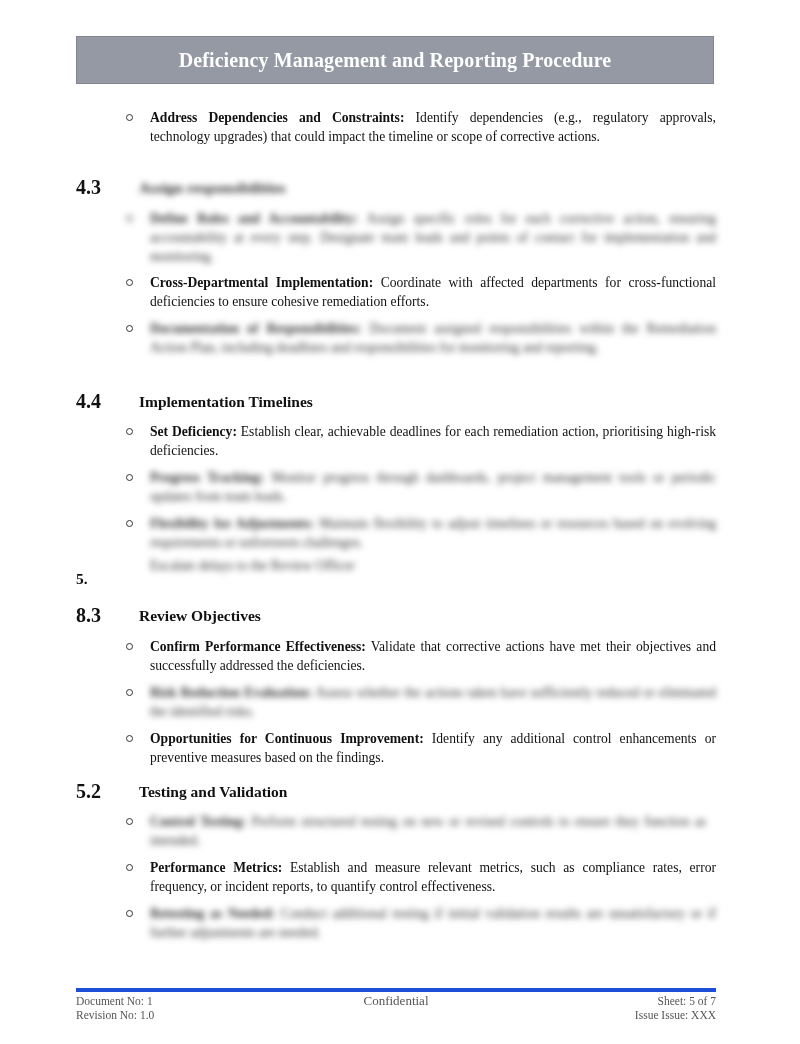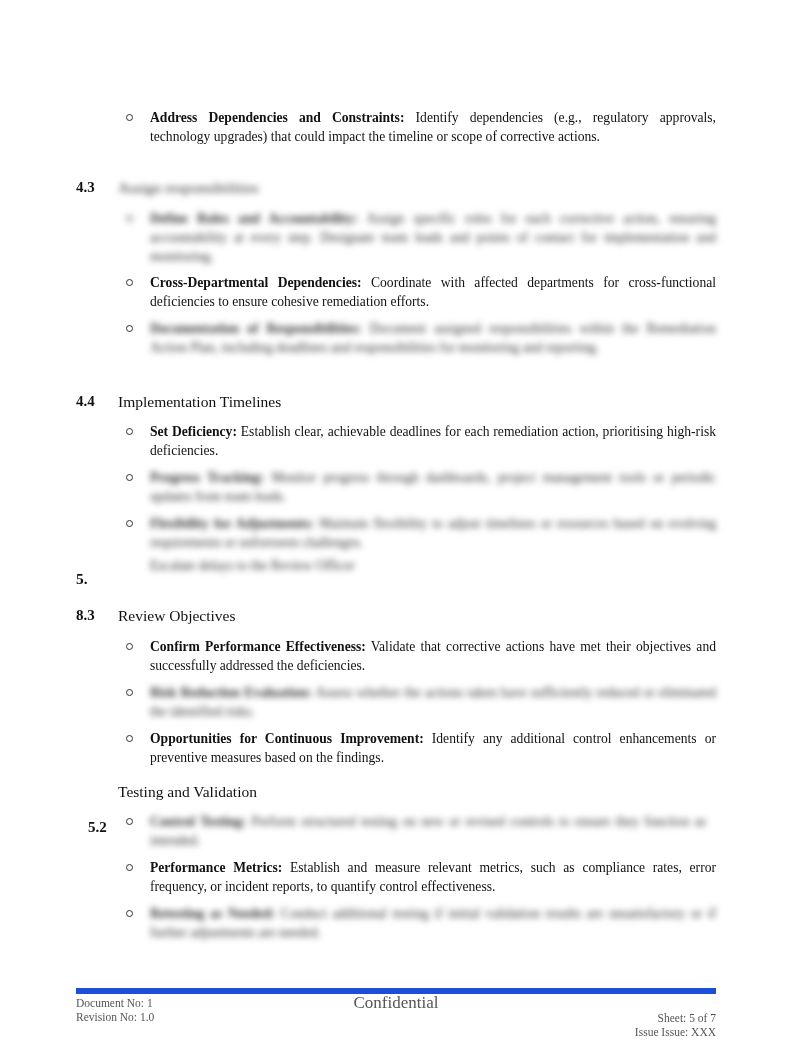--- a/index.html
+++ b/index.html
@@ -12,34 +12,37 @@
   .title-bar span { color:#fff; font-weight:bold; font-size:20px; letter-spacing:0.1px;
                     font-family:"Liberation Serif", "DejaVu Serif", serif; }
   .txt { font-family:"Liberation Serif","DejaVu Serif",serif; font-size:13.6px; line-height:19px; }
   .bullet-item { position:absolute; left:126px; width:590px; }
   .bullet { position:absolute; left:0; top:0; width:10px; font-size:11px; line-height:19px; color:#222; }
   .bullet::before { content:""; display:inline-block; width:5px; height:5px; border:1px solid #333;
                     border-radius:50%; vertical-align:middle; margin-top:-2px; }
   .body-text { position:absolute; left:24px; width:566px; text-align:justify; }
   .body-text b { font-weight:bold; }
   .blur { filter:blur(3.2px); color:#333; }
-  .sec-num { position:absolute; left:76px; font-weight:bold; font-size:15px; }
-  .sec-title { position:absolute; left:118px; font-weight:normal; font-size:15.5px; }
-  .footer { position:absolute; left:76px; top:988px; width:640px; border-top:6px solid #1d4ed8;
+  .sec-num { position:absolute; left:76px; font-weight:bold; font-size:20px; }
+  .sec-title { position:absolute; left:139px; font-weight:bold; font-size:15.5px; }
+  .footer { position:absolute; left:76px; top:988px; width:640px; border-top:4px solid #1d4ed8;
             font-size:11.5px; color:#555; line-height:14px; padding-top:2px; }
   .footer .col { position:absolute; top:2px; }
   .footer .left { left:0; }
   .footer .center { left:0; width:640px; text-align:center; }
   .footer .right { right:0; text-align:right; }
 </style>
 </head>
 <body>
 
 <div class="page">
 
+  <div class="title-bar">
+    <span>Deficiency Management and Reporting Procedure</span>
+  </div>
 
   <div class="bullet-item txt" style="top:108px;">
     <span class="bullet"></span>
     <div class="body-text">
       <b>Address Dependencies and Constraints:</b><span> Identify dependencies (e.g., regulatory approvals, technology upgrades) that could impact the timeline or scope of corrective actions.</span>
     </div>
   </div>
 
   <div class="sec-num txt" style="top:178px;">4.3</div>
   <div class="sec-title txt blur" style="top:178px;">Assign responsibilities</div>
@@ -47,21 +50,21 @@
   <div class="bullet-item txt blur" style="top:209px;">
     <span class="bullet"></span>
     <div class="body-text">
       <b>Define Roles and Accountability:</b><span> Assign specific roles for each corrective action, ensuring accountability at every step. Designate team leads and points of contact for implementation and monitoring.</span>
     </div>
   </div>
 
   <div class="bullet-item txt" style="top:273px;">
     <span class="bullet"></span>
     <div class="body-text">
-      <b>Cross-Departmental Dependencies:</b><span> Coordinate with affected departments for cross-functional deficiencies to ensure cohesive remediation efforts.</span>
+      <b>Cross-Departmental Implementation:</b><span> Coordinate with affected departments for cross-functional deficiencies to ensure cohesive remediation efforts.</span>
     </div>
   </div>
 
   <div class="bullet-item txt" style="top:319px;">
     <span class="bullet"></span>
     <div class="body-text blur">
       <b>Documentation of Responsibilities:</b><span> Document assigned responsibilities within the Remediation Action Plan, including deadlines and responsibilities for monitoring and reporting.</span>
     </div>
   </div>
 
@@ -109,21 +112,21 @@
     </div>
   </div>
 
   <div class="bullet-item txt" style="top:729px;">
     <span class="bullet"></span>
     <div class="body-text">
       <b>Opportunities for Continuous Improvement:</b><span> Identify any additional control enhancements or preventive measures based on the findings.</span>
     </div>
   </div>
 
-  <div class="sec-num txt" style="top:818px;margin-left:12px;">5.2</div>
+  <div class="sec-num txt" style="top:782px;">5.2</div>
   <div class="sec-title txt" style="top:782px;">Testing and Validation</div>
 
   <div class="bullet-item txt" style="top:812px;">
     <span class="bullet"></span>
     <div class="body-text blur" style="width:556px;">
       <b>Control Testing:</b><span> Perform structured testing on new or revised controls to ensure they function as intended.</span>
     </div>
   </div>
 
   <div class="bullet-item txt" style="top:858px;">
@@ -138,22 +141,22 @@
     <div class="body-text blur">
       <b>Retesting as Needed:</b><span> Conduct additional testing if initial validation results are unsatisfactory or if further adjustments are needed.</span>
     </div>
   </div>
 
   <div class="footer txt">
     <div class="col left" style="font-size:11.5px; line-height:14px;">
       <div>Document No: 1</div>
       <div>Revision No: 1.0</div>
     </div>
-    <div class="col center" style="font-size:17px; line-height:14px;">
+    <div class="col center" style="font-size:13px; line-height:14px;">
       <div>Confidential</div>
     </div>
-    <div class="col right" style="font-size:11.5px; line-height:14px;margin-top:15px;">
+    <div class="col right" style="font-size:11.5px; line-height:14px;">
       <div>Sheet: 5 of 7</div>
       <div>Issue Issue: XXX</div>
     </div>
   </div>
 
 </div>
 
 </body></html>

